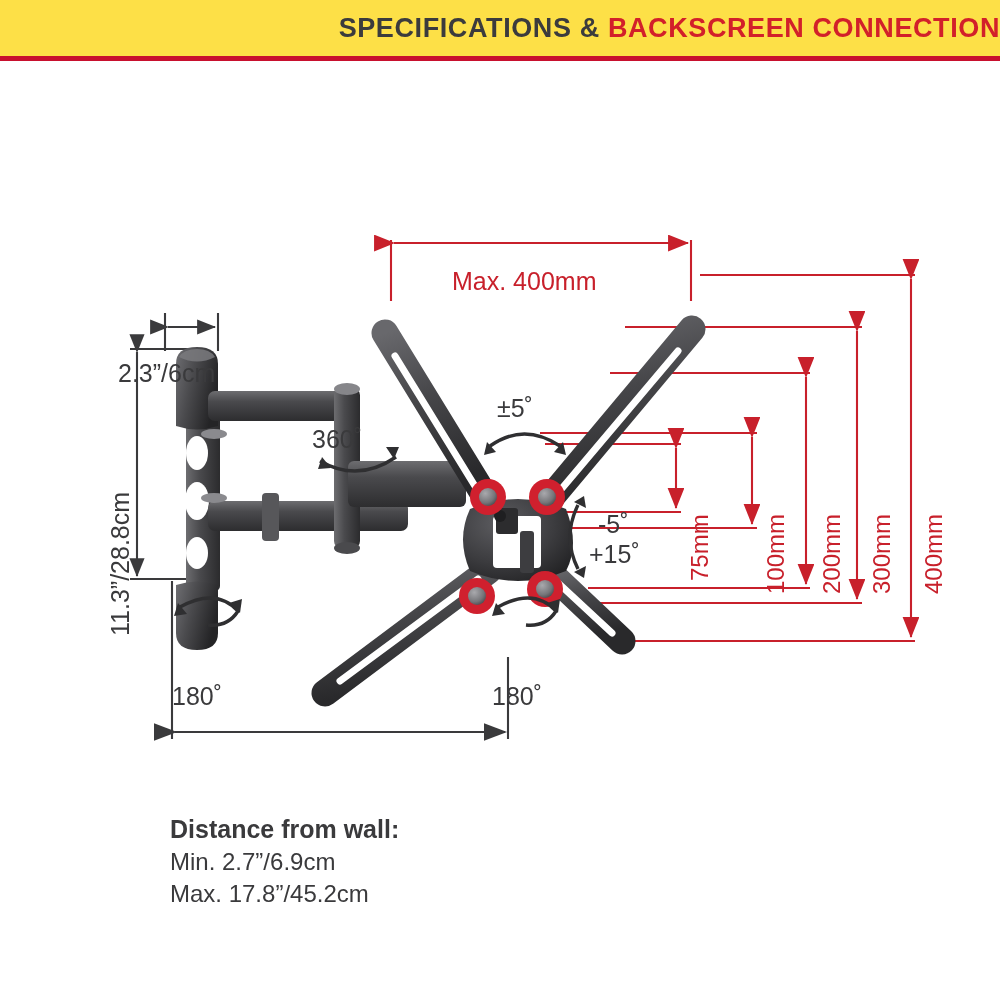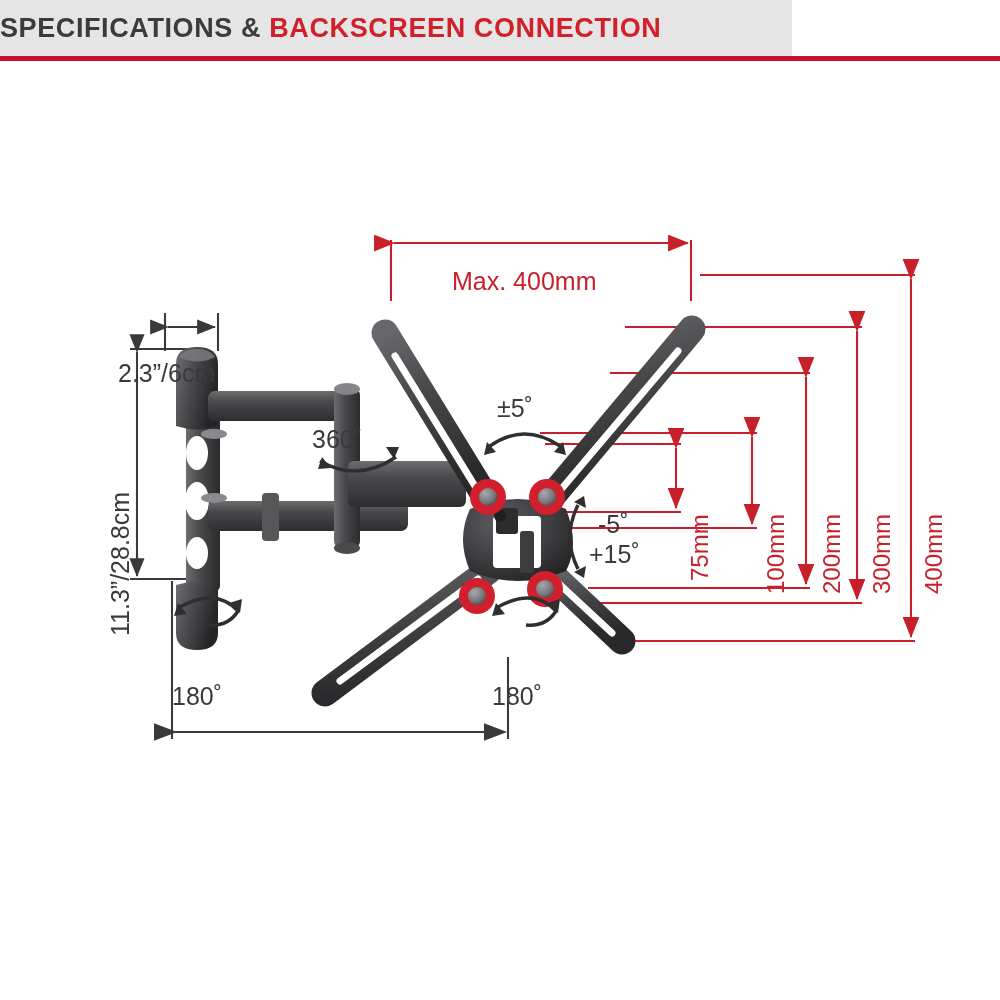--- a/index.html
+++ b/index.html
@@ -10,25 +10,25 @@
     width: 1000px; height: 1000px;
     font-family: "Liberation Sans", sans-serif;
     overflow: hidden;
     position: relative;
   }
 
   
   #header-banner {
     position: absolute;
     left: 0; top: 0;
-    width: 792px; height: 56px;
-    background: #e5e5e5;
+    width: 1000px; height: 56px;
+    background: #fde047;
     display: flex;
     align-items: center;
-    justify-content: flex-start;
+    justify-content: flex-end;
     box-sizing: border-box;
   }
   #header-banner .htext {
     font-size: 27px;
     font-weight: bold;
     letter-spacing: 0.6px;
     font-family: "Liberation Sans", sans-serif;
     white-space: nowrap;
   }
   .h-dark { color: #3b3b3d; }
@@ -324,14 +324,19 @@
 <div class="lbl lbl-dark rot90" id="t-113">11.3”/28.8cm</div>
 
 <div class="lbl lbl-dark" id="t-360">360˚</div>
 <div class="lbl lbl-dark" id="t-180a">180˚</div>
 <div class="lbl lbl-dark" id="t-180b">180˚</div>
 
 <div class="lbl lbl-dark" id="t-pm5">±5˚</div>
 <div class="lbl lbl-dark" id="t-m5">-5˚</div>
 <div class="lbl lbl-dark" id="t-p15">+15˚</div>
 
-
+<div id="block-distance">
+  <div class="d-title">Distance from wall:</div>
+  <div class="d-line">Min. 2.7”/6.9cm</div>
+  <div class="d-line">Max. 17.8”/45.2cm</div>
 </div>
 
+</div>
+
 </body></html>

